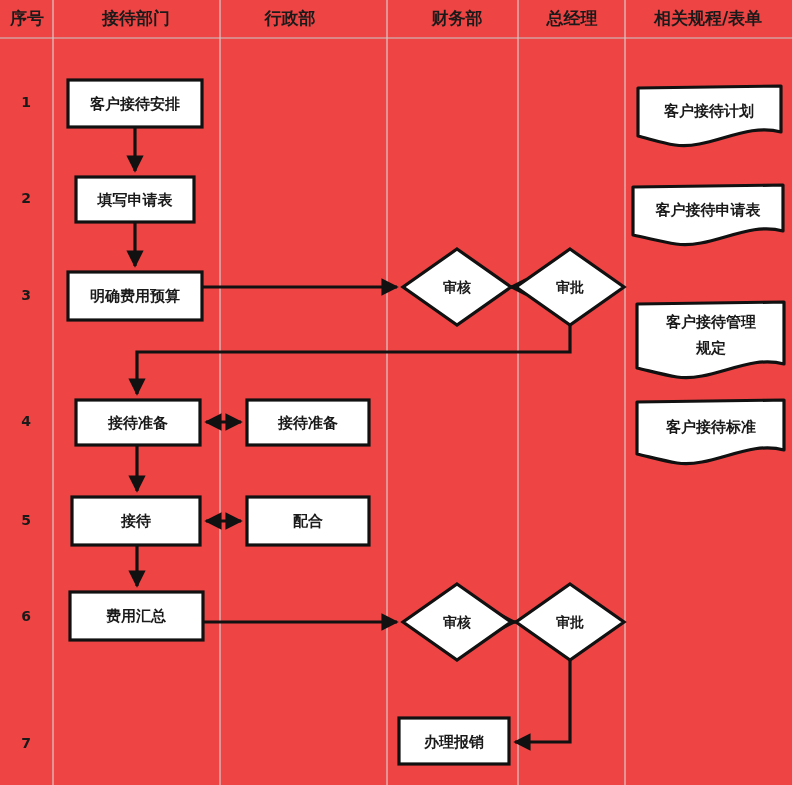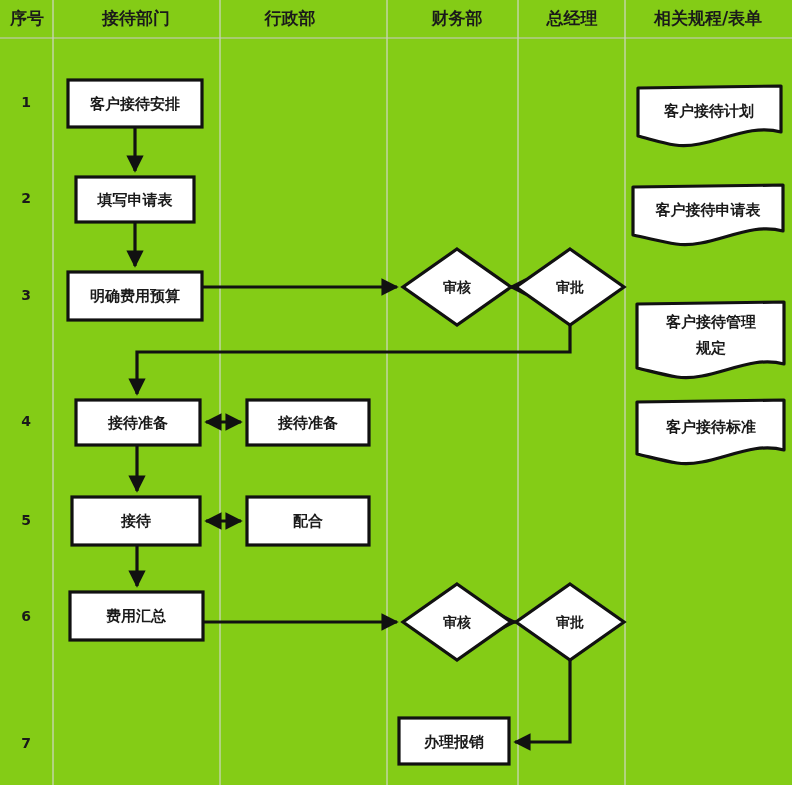--- a/index.html
+++ b/index.html
@@ -7,21 +7,21 @@
     padding: 0;
     background: #ffffff;
   }
   body {
     font-family: "DejaVu Sans", "Liberation Sans", sans-serif;
   }
   #chart-root {
     position: relative;
     width: 792px;
     height: 785px;
-    background: #84cc16;
+    background: #ef4444;
     overflow: hidden;
   }
   #flow-svg {
     position: absolute;
     left: 0;
     top: 0;
     width: 792px;
     height: 785px;
   }
   .lane-label {

